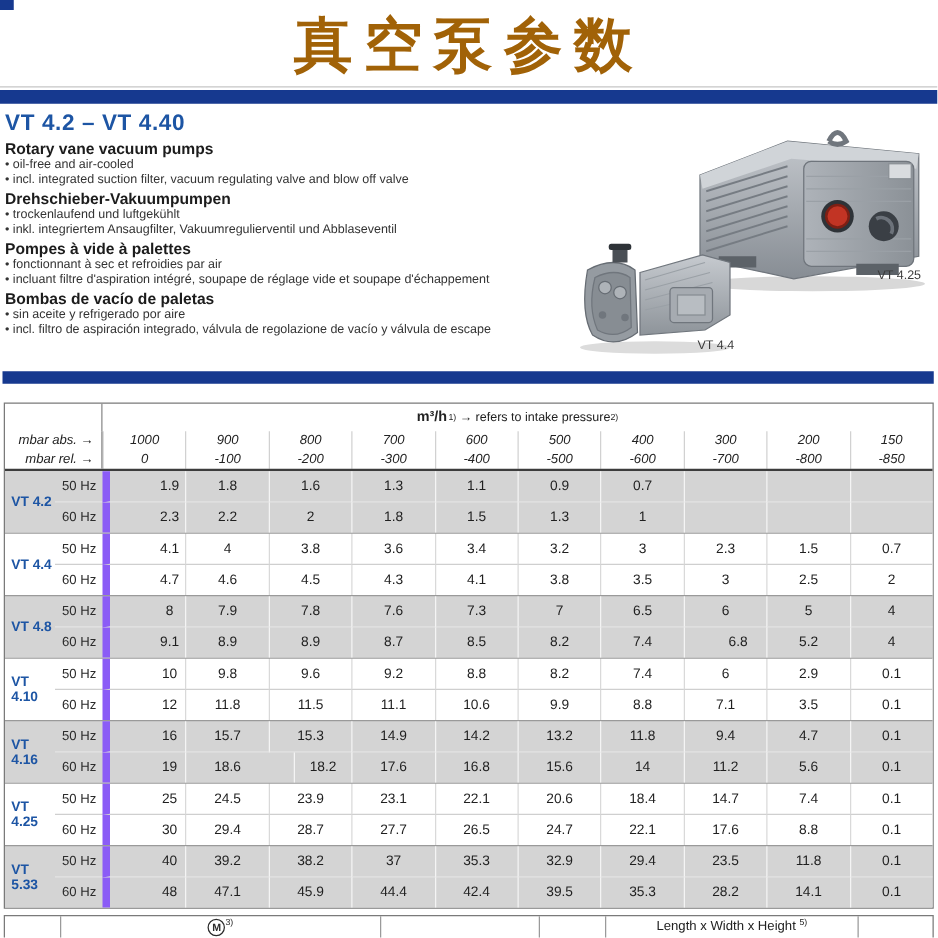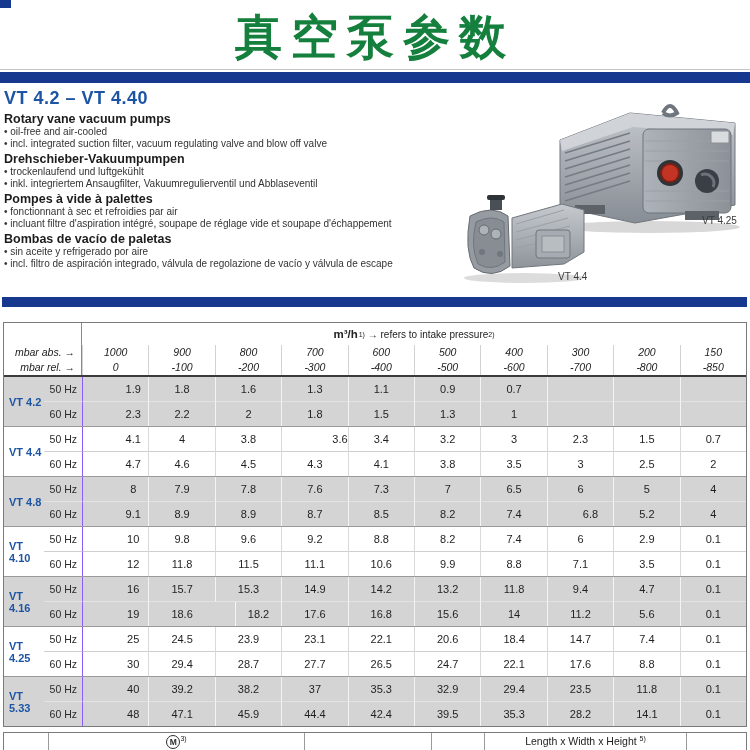--- a/index.html
+++ b/index.html
@@ -4,21 +4,21 @@
 <style>
   html,body{margin:0;padding:0;}
   body{
     width:750px;height:750px;position:relative;background:#ffffff;
     font-family:"Liberation Sans", sans-serif;color:#222;overflow:hidden;
   }
   .corner-mark{position:absolute;left:0;top:0;width:11px;height:8px;background:#16398f;}
   .page-title{
     position:absolute;left:0;top:8px;width:100%;text-align:center;
     font-family:"DejaVu Serif", serif;font-weight:700;font-size:47px;line-height:58px;
-    letter-spacing:9px;color:#15803d;
+    letter-spacing:9px;color:#a16207;
   }
   .thin-line{position:absolute;left:0;top:69px;width:750px;height:1px;background:#c6c6c6;}
   .accent-bar-top{position:absolute;left:0;top:72px;width:750px;height:11px;background:#16398f;}
   .accent-bar-mid{position:absolute;left:2px;top:297px;width:745px;height:10px;background:#16398f;}
 
   .model-range{
     position:absolute;left:4px;top:88px;font-size:18px;font-weight:700;color:#1d55a4;
     letter-spacing:.5px;
   }
   .descriptions{position:absolute;left:4px;top:112px;width:445px;}
@@ -64,21 +64,21 @@
   }
   .hz{
     grid-column:2;text-align:right;padding-right:5px;font-size:10.5px;color:#2b2b2b;
     line-height:24.5px;box-sizing:border-box;
   }
   .dcell{
     text-align:center;font-size:11px;color:#1f1f1f;line-height:24.5px;box-sizing:border-box;
   }
   .group .dcell{border-left:1px solid rgba(0,0,0,.15);}
   .group.shaded .dcell{border-left:1px solid rgba(255,255,255,.75);}
-  .group .dcell.first{border-left:1px solid #8b5cf6;padding-left:35px;}
+  .group .dcell.first{border-left:6px solid #8b5cf6;padding-left:35px;}
   .group .row0{border-bottom:1px solid #cfcfcf;}
   .group.shaded .row0{border-bottom:1px solid #e3e3e3;}
 
   
   .dims-table{
     position:absolute;left:3px;top:732px;width:744px;height:22px;
     border:1px solid #7a7a7a;box-sizing:border-box;background:#fff;
     display:grid;grid-template-columns:44px 256px 127px 53px 202px 60px;
   }
   .dims-table .cell{border-left:1px solid #9a9a9a;box-sizing:border-box;
@@ -257,21 +257,21 @@
         <div class="dcell" style="grid-area: 2 / 10;"></div>
         <div class="dcell" style="grid-area: 2 / 11;"></div>
         <div class="dcell" style="grid-area: 2 / 12;"></div>
       </div>
       <div class="group light">
         <div class="model">VT 4.4</div>
         <div class="hz row0" style="grid-row: 1;">50 Hz</div>
         <div class="dcell first row0" style="grid-area: 1 / 3;">4.1</div>
         <div class="dcell row0" style="grid-area: 1 / 4;">4</div>
         <div class="dcell row0" style="grid-area: 1 / 5;">3.8</div>
-        <div class="dcell row0" style="grid-area: 1 / 6; text-align: right;">3.6</div>
+        <div class="dcell row0" style="grid-area: 1 / 6;">3.6</div>
         <div class="dcell row0" style="grid-area: 1 / 7;">3.4</div>
         <div class="dcell row0" style="grid-area: 1 / 8;">3.2</div>
         <div class="dcell row0" style="grid-area: 1 / 9;">3</div>
         <div class="dcell row0" style="grid-area: 1 / 10;">2.3</div>
         <div class="dcell row0" style="grid-area: 1 / 11;">1.5</div>
         <div class="dcell row0" style="grid-area: 1 / 12;">0.7</div>
         <div class="hz" style="grid-row: 2;">60 Hz</div>
         <div class="dcell first" style="grid-area: 2 / 3;">4.7</div>
         <div class="dcell" style="grid-area: 2 / 4;">4.6</div>
         <div class="dcell" style="grid-area: 2 / 5;">4.5</div>

